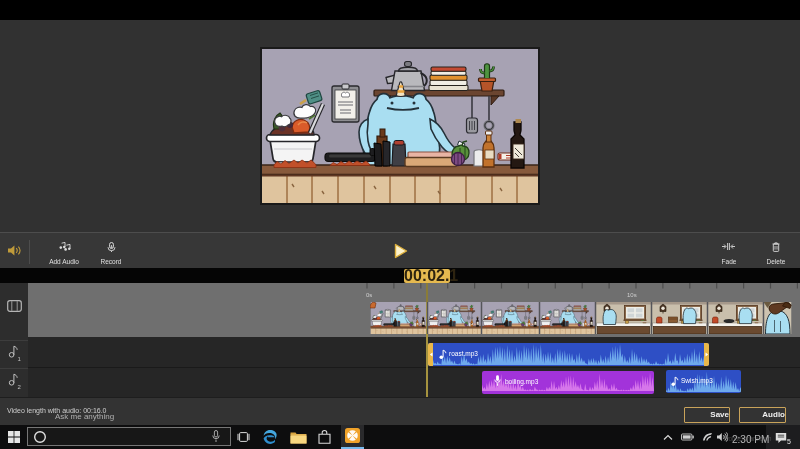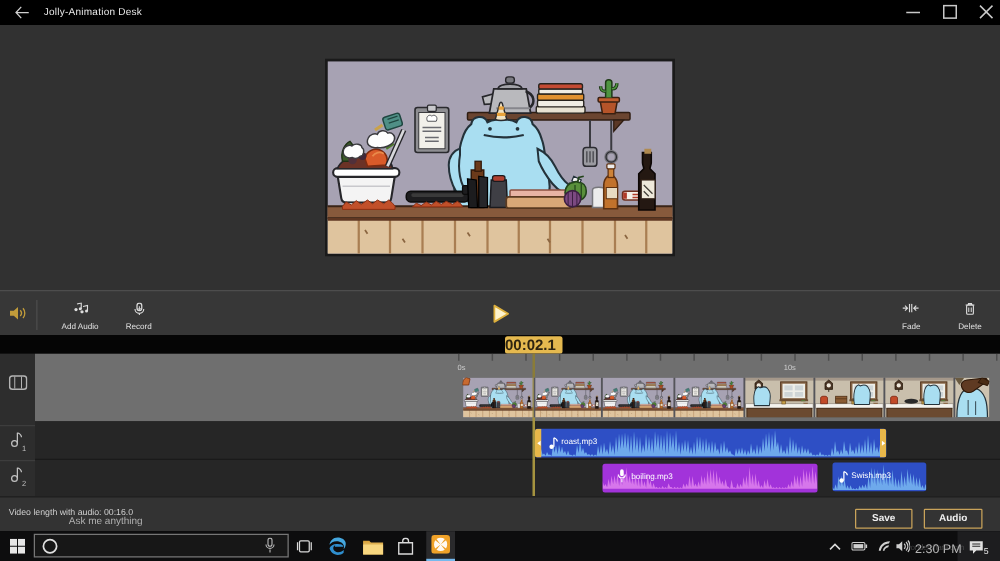--- a/index.html
+++ b/index.html
@@ -12,54 +12,43 @@
 
 #canvasarea{left:0;top:20px;width:800px;height:212px;background:#313131}
 #cartoon{left:260px;top:47px;width:280px;height:158px;background:#1a1a1a}
 #cartoonsvg{left:262px;top:49px;width:276px;height:154px}
 
 #toolbar{left:0;top:232px;width:800px;height:36px;background:#373737;border-top:1px solid #4d4d4d}
 .tblabel{font-size:6.5px;color:#e0e0e0;text-align:center}
 #sep1{left:29px;top:240px;width:1px;height:24px;background:#4d4d4d}
 
 #strip{left:0;top:268px;width:800px;height:15px;background:#050505}
-#timestamp{left:404px;top:269px;width:46px;height:14px;background:#e5b94f;border-radius:2px;color:#2e2410;font-size:12px;font-weight:bold;text-align:left;line-height:14px}
+#timestamp{left:404px;top:269px;width:46px;height:14px;background:#e5b94f;border-radius:2px;color:#2e2410;font-size:16px;font-weight:bold;text-align:left;line-height:14px}
 
 #timeline{left:0;top:283px;width:800px;height:114px;background:#272727}
 #grayrow{left:28px;top:0;width:772px;height:53.5px;background:#6f6f6f}
 #leftrail{left:0;top:0;width:28px;height:114px;background:#2d2d2d}
 .railsep{left:0;width:28px;height:1px;background:#3d3d3d}
 #audiorow1{left:28px;top:53.5px;width:772px;height:31.5px;background:#262626;border-bottom:1px solid #1a1a1a}
 #audiorow2{left:28px;top:85px;width:772px;height:29px;background:#262626}
 .ticklbl{font-size:6px;color:#cfcfcf}
 
 .clip{top:0;height:23px;border-radius:2px;color:#fff;font-size:6.5px;overflow:hidden}
 
 #bottombar{left:0;top:397px;width:800px;height:28px;background:#333;border-top:1px solid #1e1e1e}
 #vidlen{left:7px;top:9px;font-size:7px;color:#cfcfcf}
-.goldbtn{top:407px;height:16px;border:1px solid #c9a35a;border-radius:1px;color:#f0f0f0;font-size:8px;font-weight:bold;text-align:center;line-height:14px;background:#333}
+.goldbtn{top:407px;height:16px;border:1px solid #c9a35a;border-radius:1px;color:#f0f0f0;font-size:8px;font-weight:bold;text-align:right;line-height:14px;background:#333}
 
 #taskbar{left:0;top:425px;width:800px;height:24px;background:#0d0d0e}
 #searchbox{left:27px;top:427px;width:204px;height:19px;background:#171717;border:1px solid #767676}
 #searchtext{left:55px;top:412px;font-size:8px;color:#b0b0b0}
 </style></head>
 <body>
 <div id="app">
 
-  <div class="abs" id="titlebar">
-    <svg class="abs" id="backarrow" viewBox="0 0 12 12">
-        <path d="M11 6H1.5M5 1.5L.8 6l4.2 4.5" stroke="#d0d0d0" stroke-width="1" fill="none"></path>
-      </svg>
-    <div class="abs title">Jolly-Animation Desk</div>
-    <svg class="abs" style="left:722px;top:0;width:78px;height:20px" viewBox="0 0 78 20">
-      <path d="M3 10h11" stroke="#c8c8c8" stroke-width="1.2"></path>
-      <rect x="33" y="4.5" width="10" height="10" fill="none" stroke="#c8c8c8" stroke-width="1.2"></rect>
-      <path d="M62 4.5l10 10M72 4.5l-10 10" stroke="#c8c8c8" stroke-width="1.2"></path>
-    </svg>
-  </div>
 
   <div class="abs" id="canvasarea"></div>
   <div class="abs" id="cartoon"></div>
   <svg width="0" height="0" style="position:absolute">
 <defs>
 <symbol id="kit" viewBox="0 0 276 154" preserveAspectRatio="none">
           <rect width="276" height="154" fill="#a7a2b3"></rect>
           <rect x="112" y="41" width="130" height="6" rx="1" fill="#6b4530" stroke="#2f1d12" stroke-width="1.2"></rect>
           <path d="M121 47v9l8-9zM229 47v9l8-9z" fill="#5a3826" stroke="#2f1d12" stroke-width="1"></path>
           <path d="M124 28.5l9-2.5 1 8-8.5.5z" fill="#b9b9bd" stroke="#26262a" stroke-width="1.3"></path>

